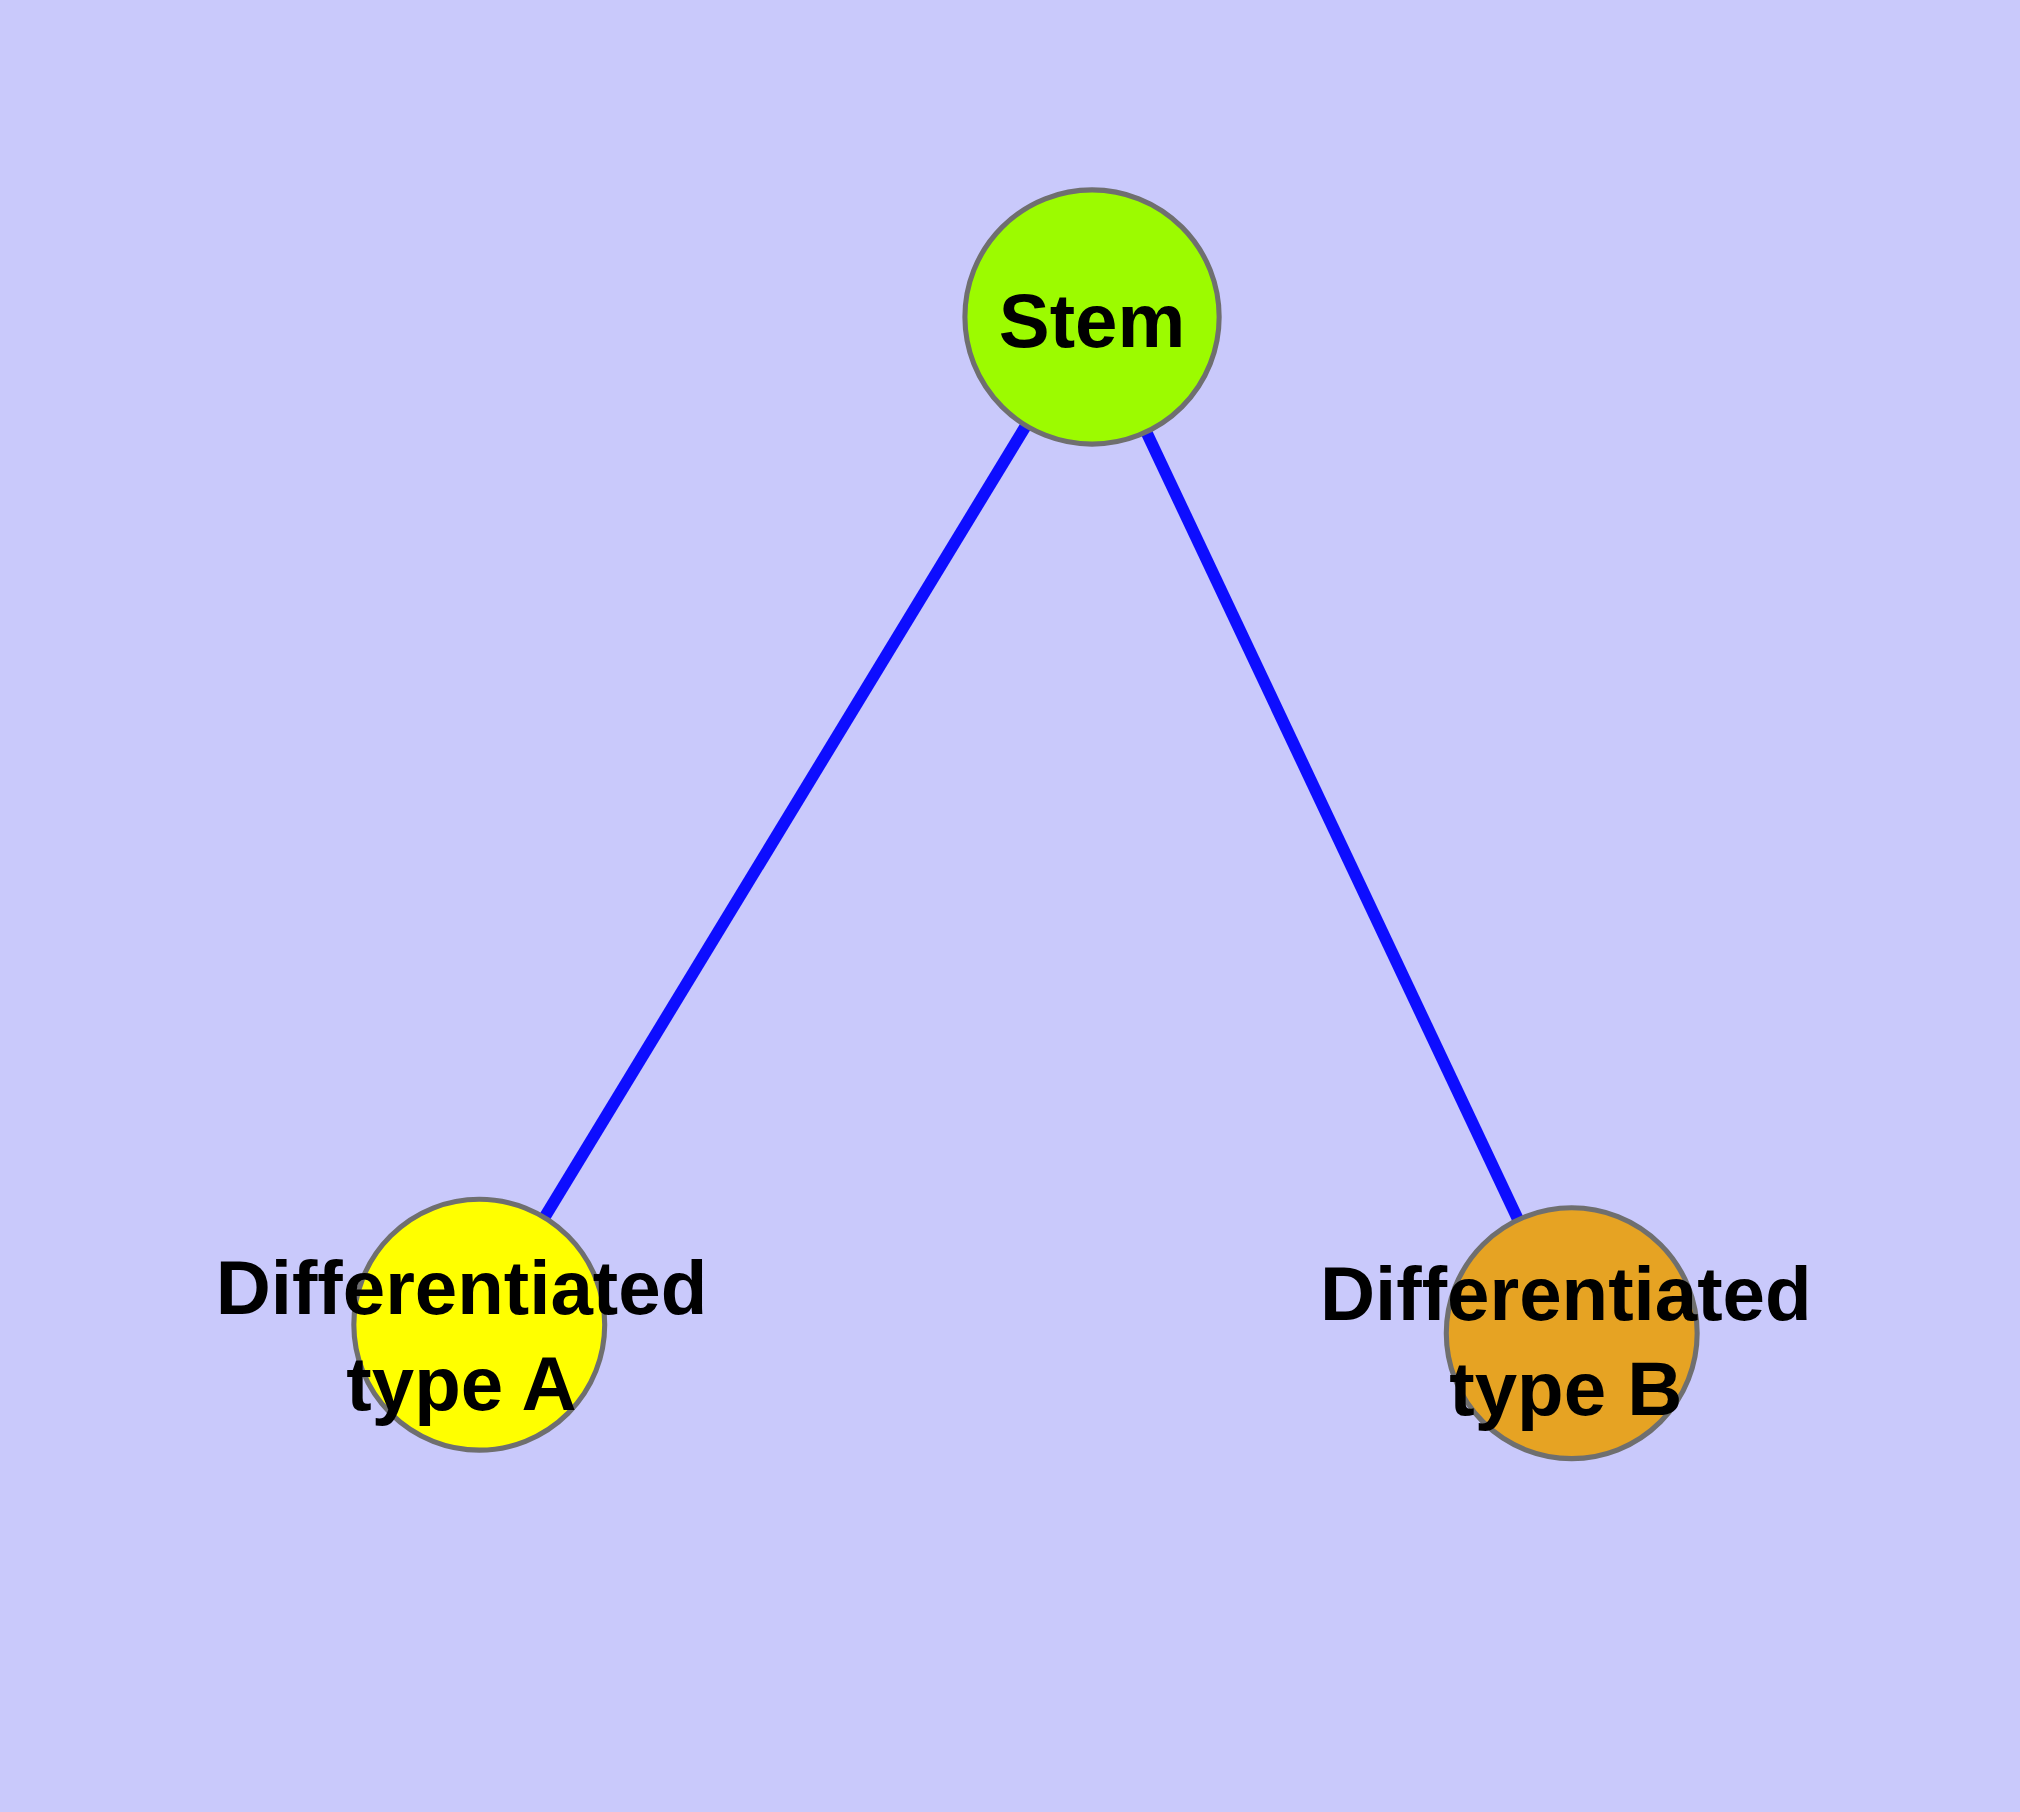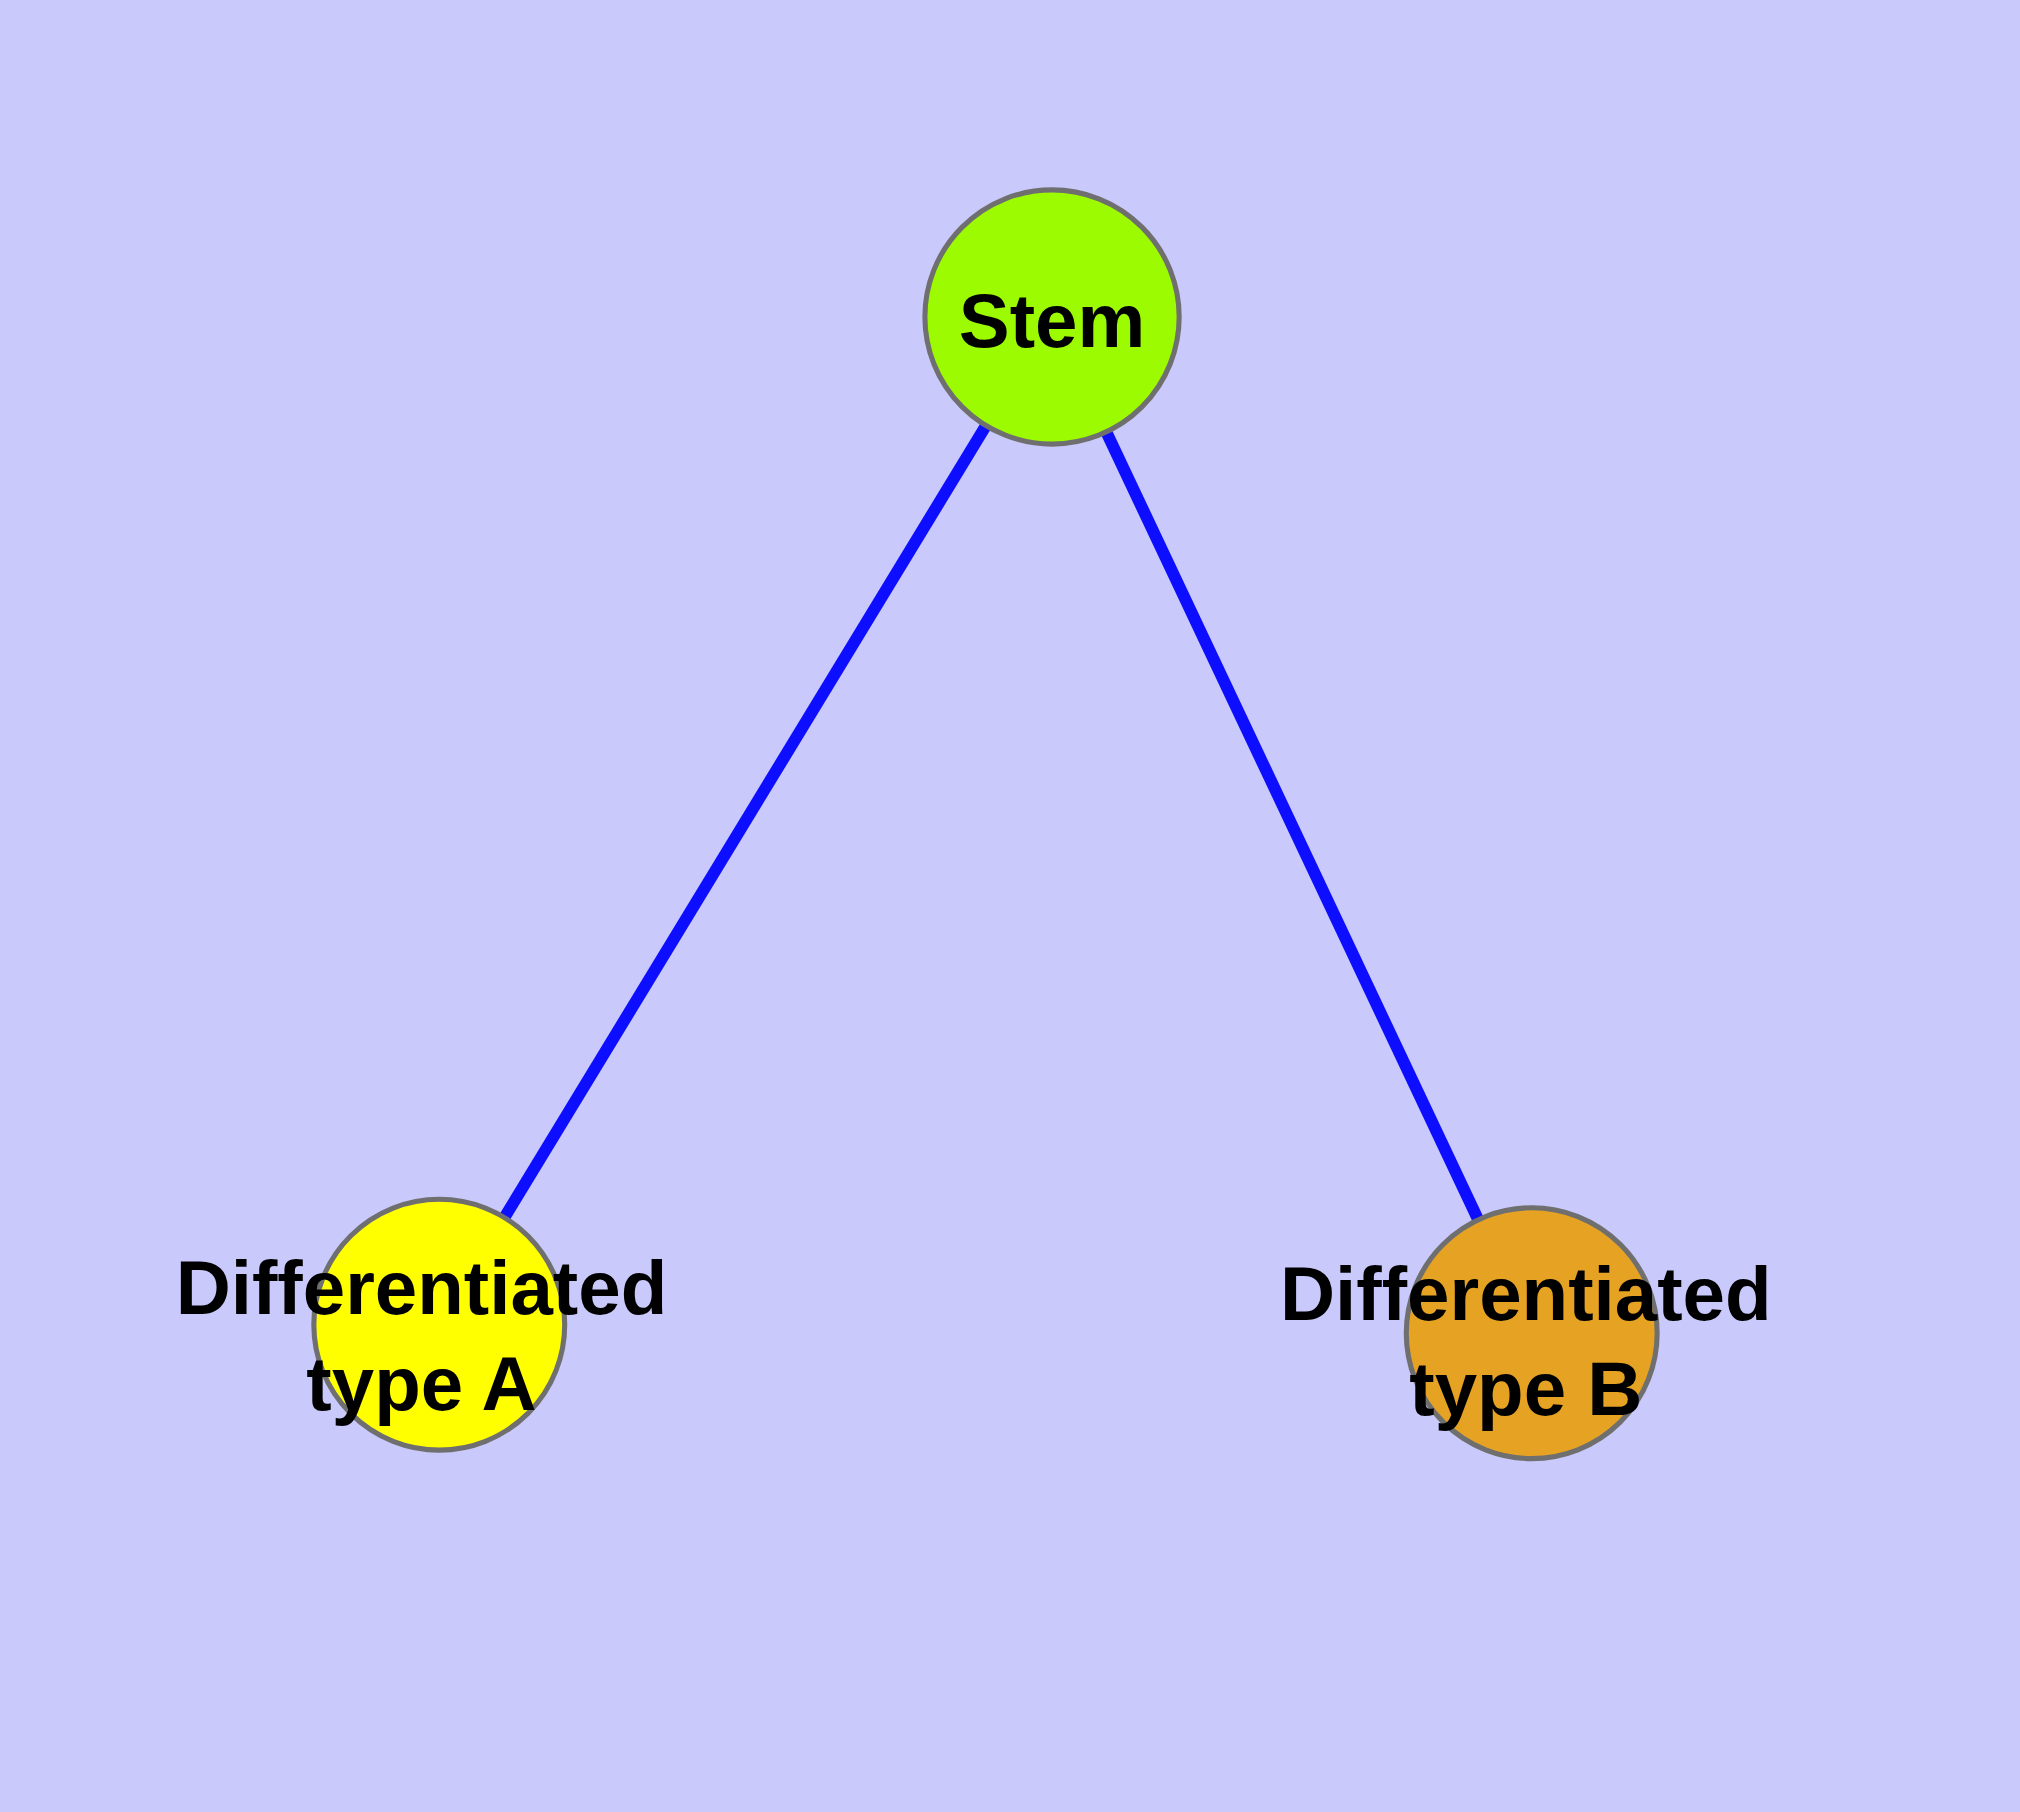--- a/index.html
+++ b/index.html
@@ -4,20 +4,21 @@
 <style>
   html, body {
     margin: 0;
     padding: 0;
     background: #C9C9FB;
   }
   .canvas-wrap {
     width: 1806px;
     height: 1812px;
     position: relative;
+    padding-left: 40px;
   }
   svg {
     display: block;
     width: 2021px;
     height: 1812px;
   }
   .edge {
     stroke-width: 14px;
     fill: none;
     stroke-linecap: butt;

